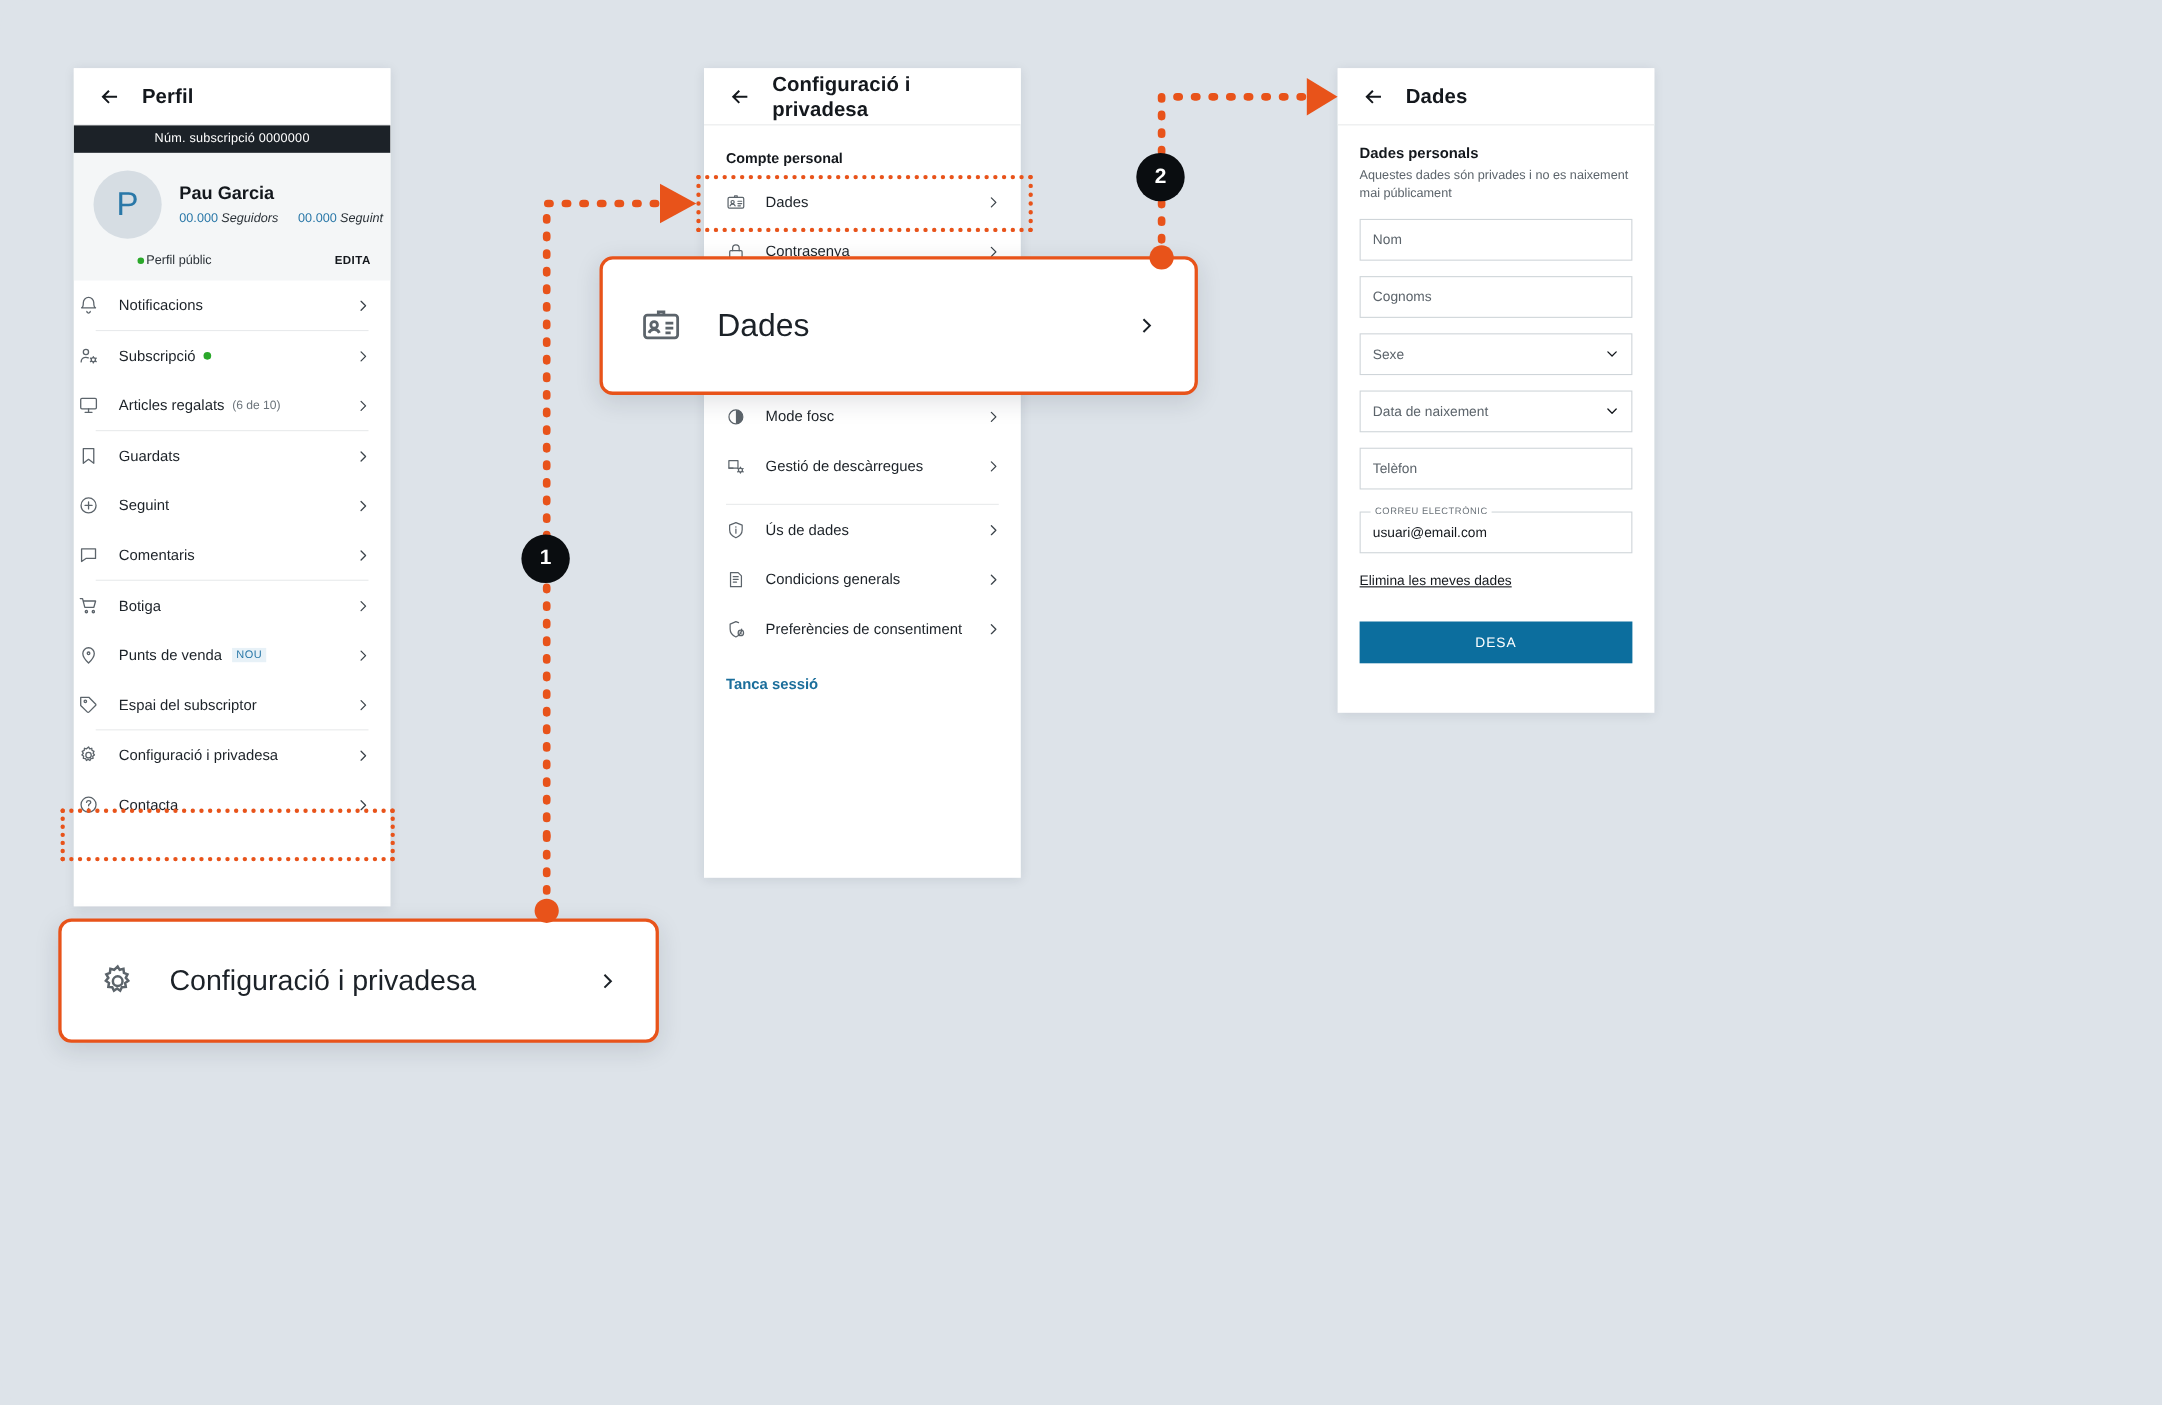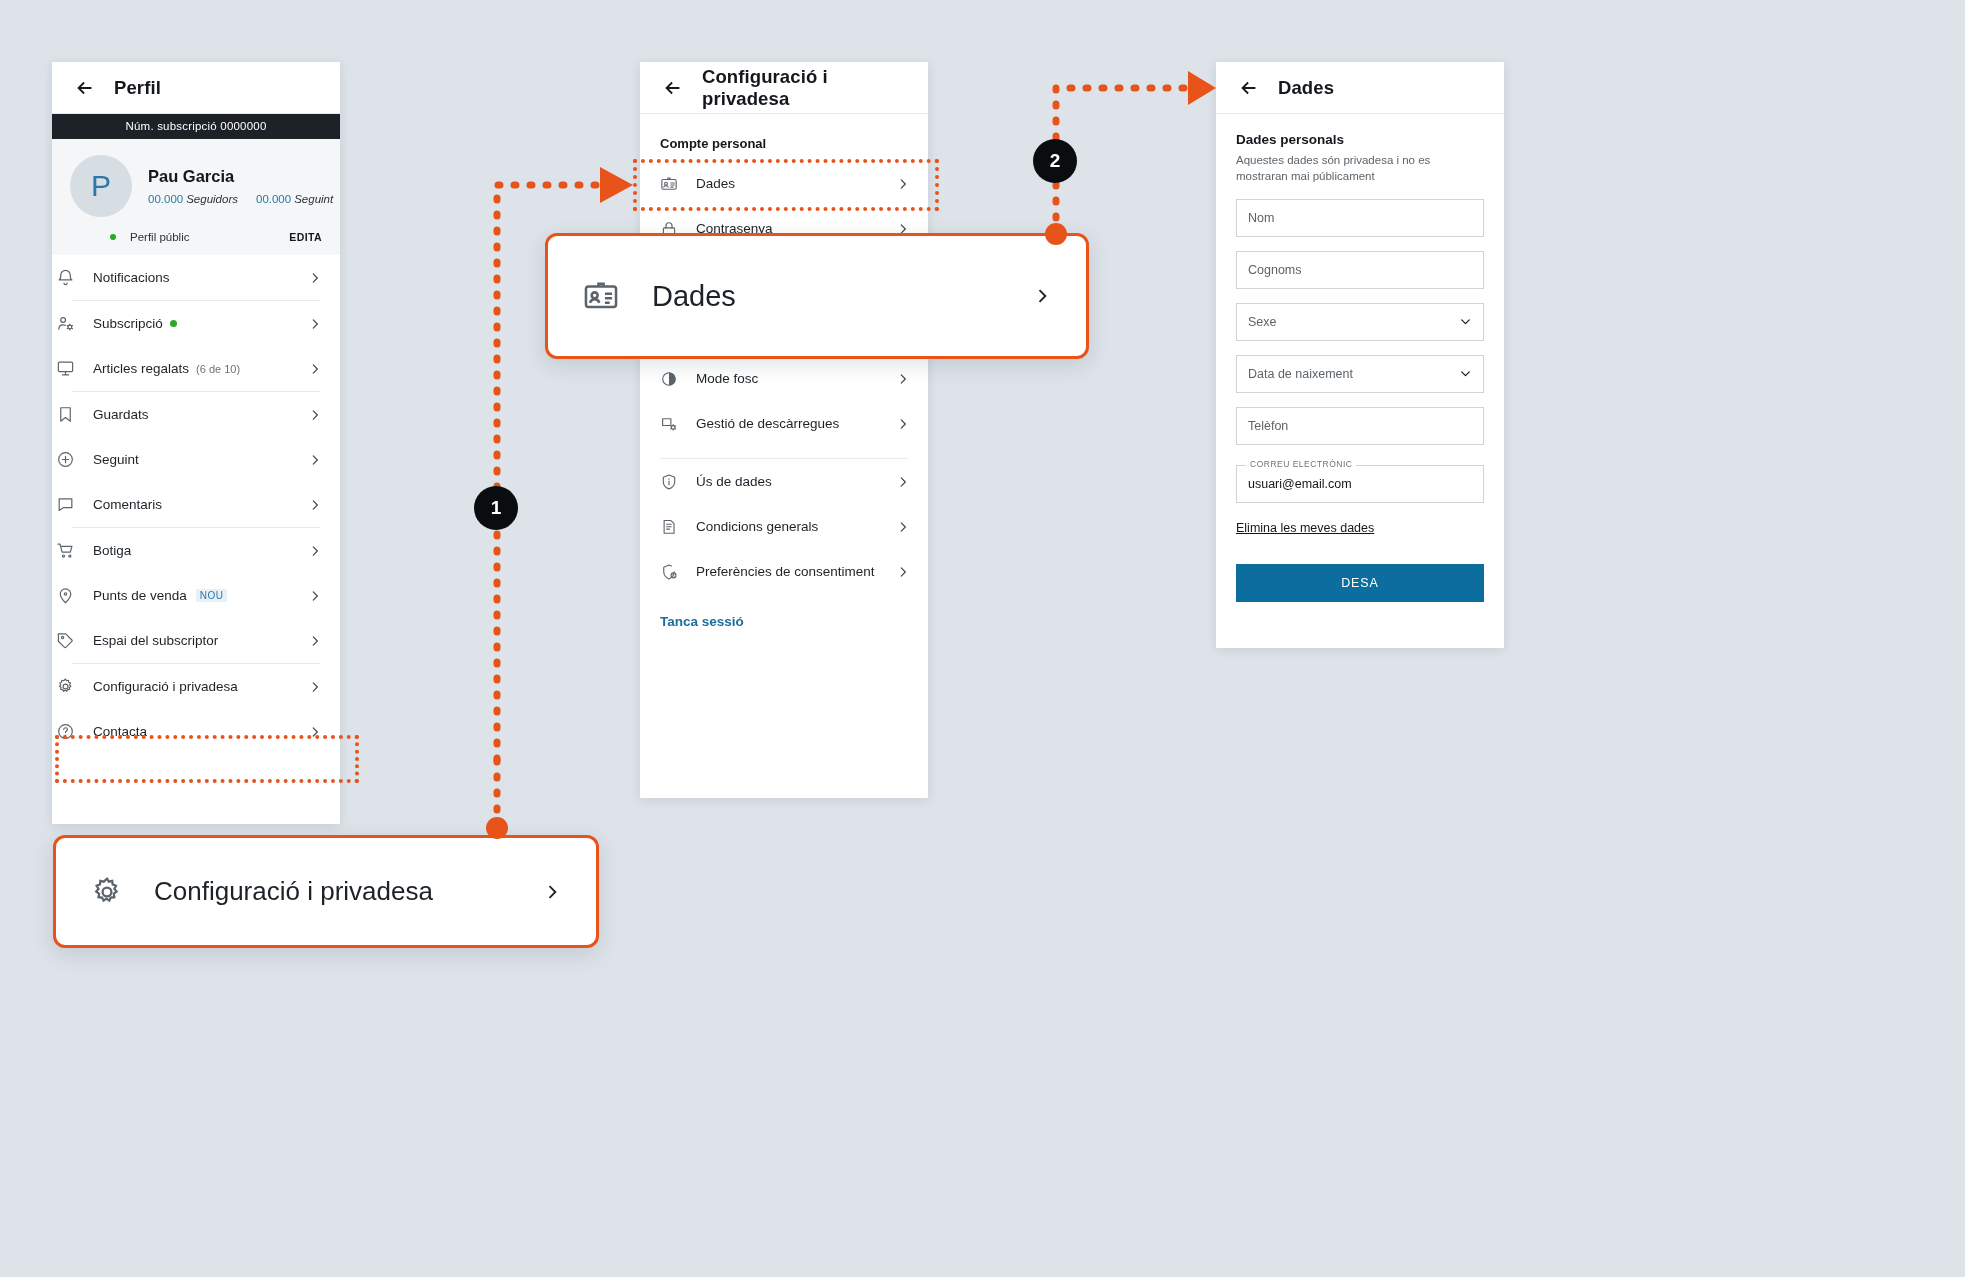--- a/index.html
+++ b/index.html
@@ -31,21 +31,21 @@
     background: #fff;
     border-bottom: 1px solid #e8eaec;
   }
   .panel-header .ttl {
     font-size: 18.5px; font-weight: bold; color: #14181d;
     letter-spacing: .1px;
   }
   .back-arrow { width: 22px; height: 22px; flex: none; color:#14181d; }
 
   
-  #panel-profile { left: 52px; top: 62px; width: 288px; height: 762px; }
+  #panel-profile { left: 67px; top: 62px; width: 288px; height: 762px; }
   .subs-bar {
     background:#1c2228; color:#fff;
     font-size: 11.5px; text-align: center;
     padding: 6px 0 7px; letter-spacing: .2px;
   }
   .subs-num { color:#fff; }
   .profile-block {
     background:#f4f6f7;
     padding: 16px 18px 12px;
   }
@@ -57,21 +57,21 @@
     font-size: 30px; font-weight: 500; flex:none;
   }
   .pname { font-size: 16.5px; font-weight: bold; color:#14181d; margin-bottom: 7px;}
   .pstats { font-size: 11.5px; color:#4a5259; display:flex; gap:18px;}
   .pstats .num { color:#2a78a8; font-weight: 500; }
   .pstats .lbl { color:#2b3238; margin-left:3px;font-style:italic;}
   .prow2 {
     display:flex; align-items:center; justify-content:space-between;
     margin-top: 14px;
   }
-  .pub { font-size: 11.5px; color:#2b3238; display:flex; align-items:center; gap:14px;padding-left:40px;}
+  .pub { font-size: 11.5px; color:#2b3238; display:flex; align-items:center; gap:2px;padding-left:40px;}
   .dot-green { width:6px;height:6px;border-radius:50%;background:#2aa82a;display:inline-block;}
   .edita { font-size: 10.5px; font-weight: bold; color:#14181d; letter-spacing:.4px;}
 
   .mlist { padding: 0; }
   .mrow {
     display:flex; align-items:center;
     height: 45px;
     padding: 0 18px 0 4px;
     position: relative;
   }
@@ -452,21 +452,21 @@
 
   <div class="panel" id="panel-data">
     <div class="panel-header">
       <svg class="back-arrow" viewBox="0 0 24 24" fill="none" stroke="currentColor" stroke-width="2">
         <path d="M19 12H5M11 18l-6-6 6-6"></path>
       </svg>
       <span class="ttl">Dades</span>
     </div>
     <div class="dp-body">
       <div class="dp-h">Dades personals</div>
-      <div class="dp-p">Aquestes dades són privadesa i no es mostraran mai públicament</div>
+      <div class="dp-p">Aquestes dades són privades i no es naixement mai públicament</div>
       <div id="data-fields">
           <div class="field">
             <span class="ph">Nom</span>
           </div>
           <div class="field">
             <span class="ph">Cognoms</span>
           </div>
           <div class="field">
             <span class="ph">Sexe</span>
             <svg class="cd" viewBox="0 0 24 24" fill="none" stroke="currentColor" stroke-width="2.2" stroke-linecap="round" stroke-linejoin="round">

